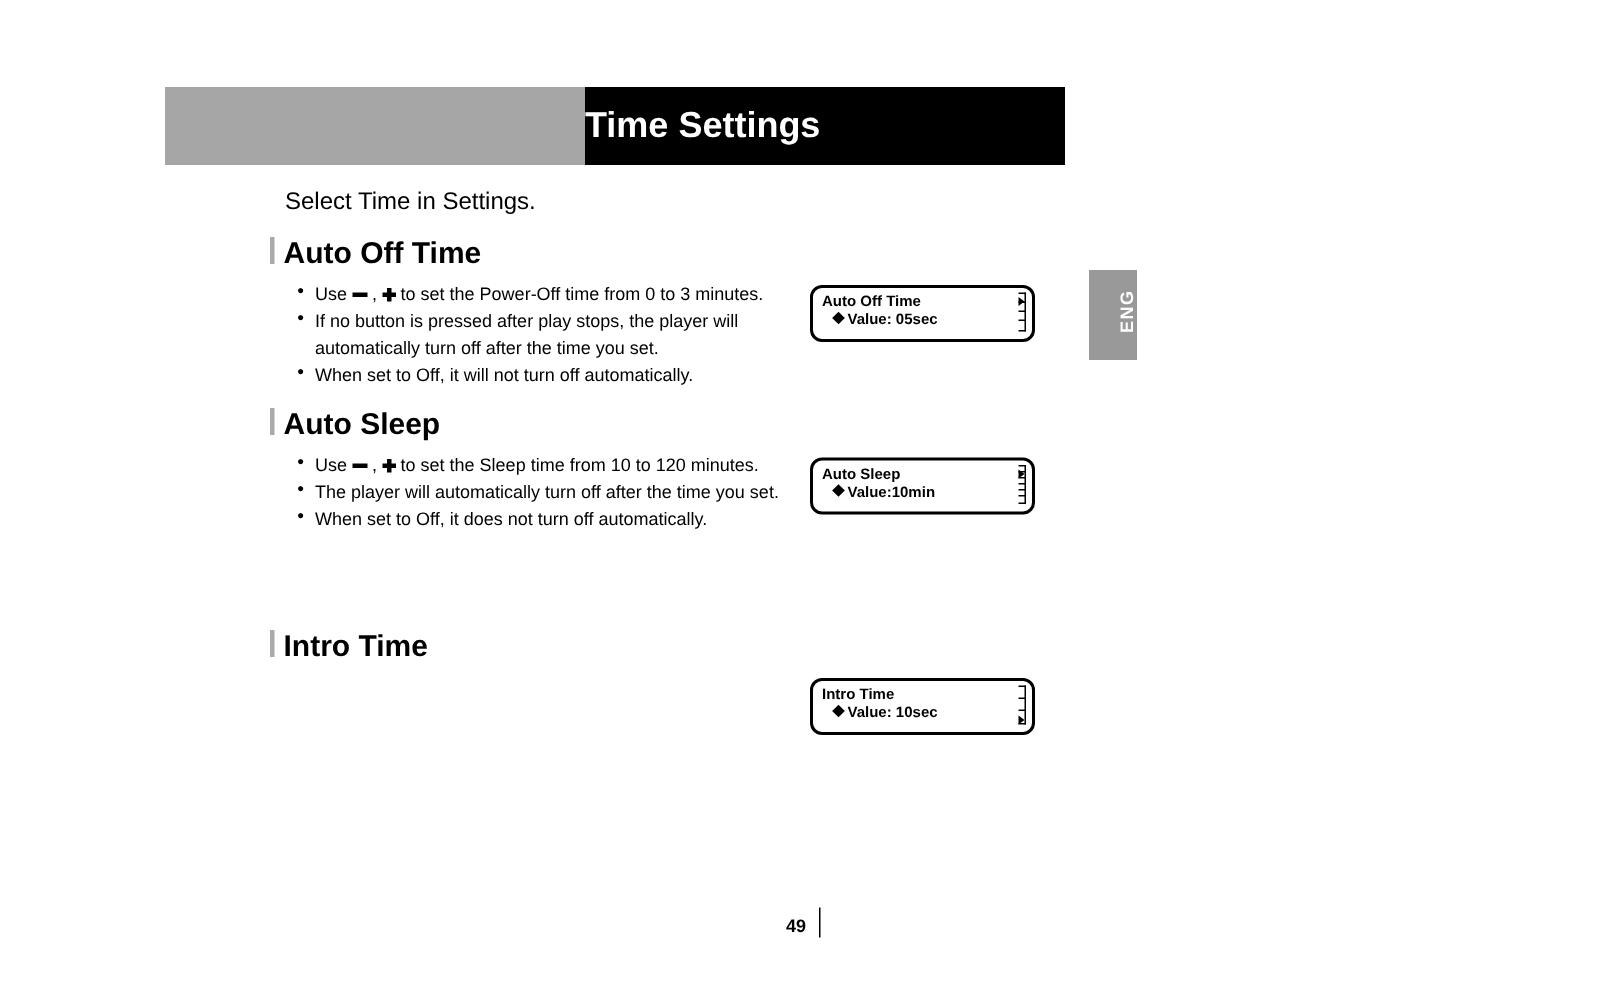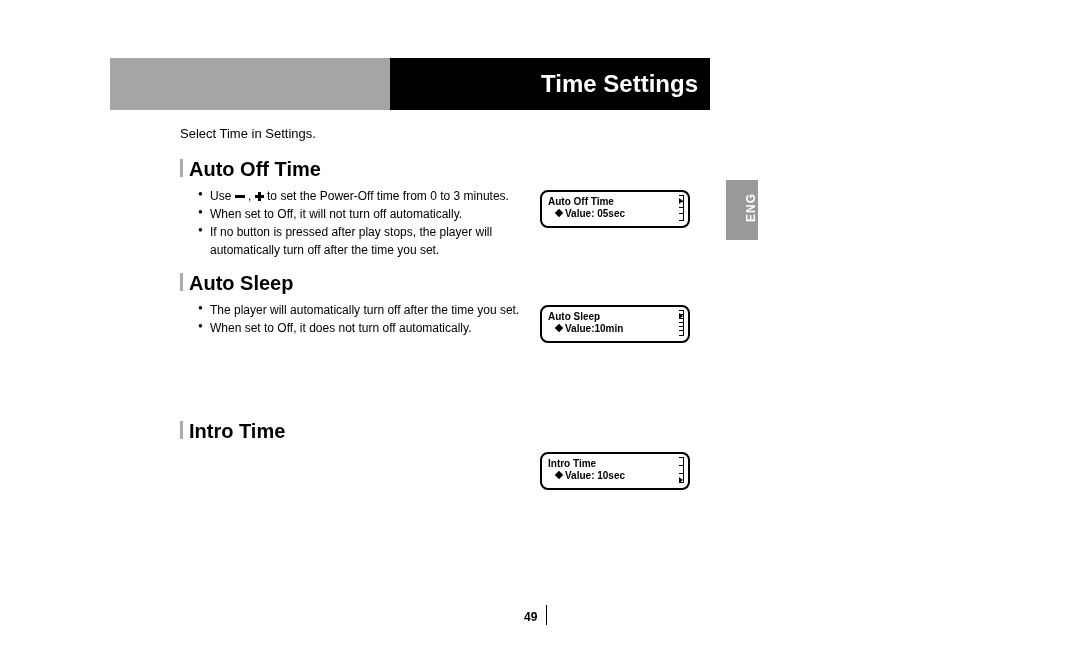--- a/index.html
+++ b/index.html
@@ -31,39 +31,39 @@
     position: absolute;
     top: 58px;
     left: 300px;
     width: 320px;
     height: 52px;
     background: #000;
     color: #fff;
     font-size: 24px;
     font-weight: bold;
     line-height: 52px;
-    text-align: right;
+    text-align: left;
     padding-right: 12px;
     box-sizing: border-box;
   }
   .banner-black::after{
     content:"";
     position:absolute;
     right:-8px;
     top:13px;
     height:26px;
     width:2px;
     background:#fff;
     opacity:0;
   }
   .lead {
     position: absolute;
     top: 126px;
-    left: 90px;
-    font-size: 13px;
+    left: 100px;
+    font-size: 16px;
   }
   .lang-tab {
     position: absolute;
     top: 180px;
     left: 636px;
     width: 32px;
     height: 60px;
     background: #999;
     color: #fff;
     font-size: 12px;
@@ -227,22 +227,22 @@
   </div>
 
   <div class="section sec1">
     <div class="section-title">
       <span class="title-bar"></span><span>Auto Off Time</span>
     </div>
     <ul class="bullets">
       <li>
         <span>Use </span><span class="minus"></span> , <span class="plus"></span><span> to set the Power-Off time from 0 to 3 minutes.</span>
       </li>
+      <li>If no button is pressed after play stops, the player will automatically turn off after the time you set.</li>
       <li>When set to Off, it will not turn off automatically.</li>
-      <li>If no button is pressed after play stops, the player will automatically turn off after the time you set.</li>
     </ul>
   </div>
   <div class="lcd lcd1">
     <div>Auto Off Time</div>
     <div class="line2"><span class="diamond"></span><span>Value: 05sec</span></div>
     <div class="scale">
       <div class="axis"></div>
       <div class="tick" style="top:0"></div>
       <div class="tick" style="top:6px"></div>
       <div class="tick" style="top:12px"></div>
@@ -250,20 +250,23 @@
       <div class="tick" style="top:25px"></div>
       <div class="marker" style="top:3px"></div>
     </div>
   </div>
 
   <div class="section sec2">
     <div class="section-title">
       <span class="title-bar"></span><span>Auto Sleep</span>
     </div>
     <ul class="bullets">
+      <li>
+        <span>Use </span><span class="minus"></span> , <span class="plus"></span><span> to set the Sleep time from 10 to 120 minutes.</span>
+      </li>
       <li>The player will automatically turn off after the time you set.</li>
       <li>When set to Off, it does not turn off automatically.</li>
     </ul>
   </div>
   <div class="lcd lcd2">
     <div>Auto Sleep</div>
     <div class="line2"><span class="diamond"></span><span>Value:10min</span></div>
     <div class="scale">
       <div class="axis"></div>
       <div class="tick" style="top:0"></div>

